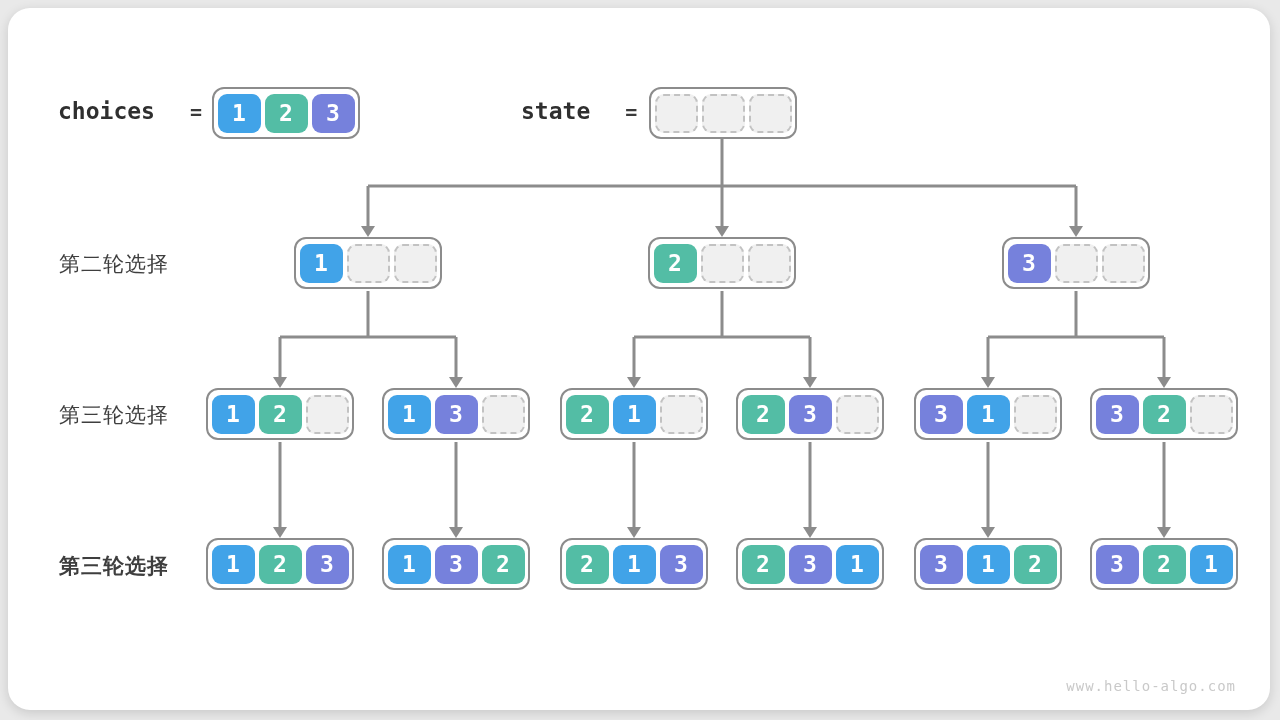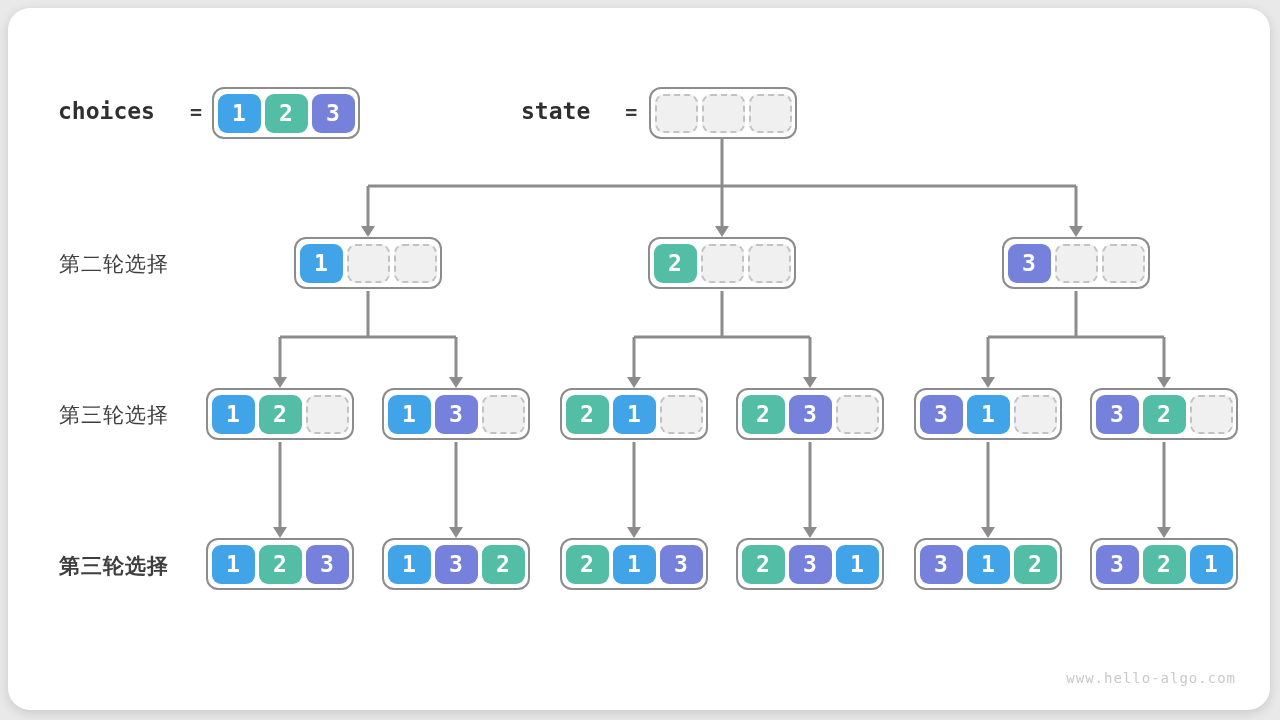--- a/index.html
+++ b/index.html
@@ -36,21 +36,21 @@
   .cell{
     box-sizing:border-box;width:43px;height:39px;border-radius:9px;
     display:flex;align-items:center;justify-content:center;
     font-family:"DejaVu Sans Mono","Liberation Mono",monospace;
     font-weight:bold;font-size:23px;color:#ffffff;
   }
   .cell.empty{
     background:#f0f0f0;border:2px dashed #c2c2c2;
   }
   .watermark{
-    position:absolute;right:44px;bottom:34px;
+    position:absolute;right:44px;bottom:26px;
     font-family:"DejaVu Sans Mono","Liberation Mono",monospace;
     font-size:14px;color:#c9c9c9;letter-spacing:1px;
   }
 </style>
 </head>
 <body>
 
 <div class="stage">
   <div class="card"></div>
 

